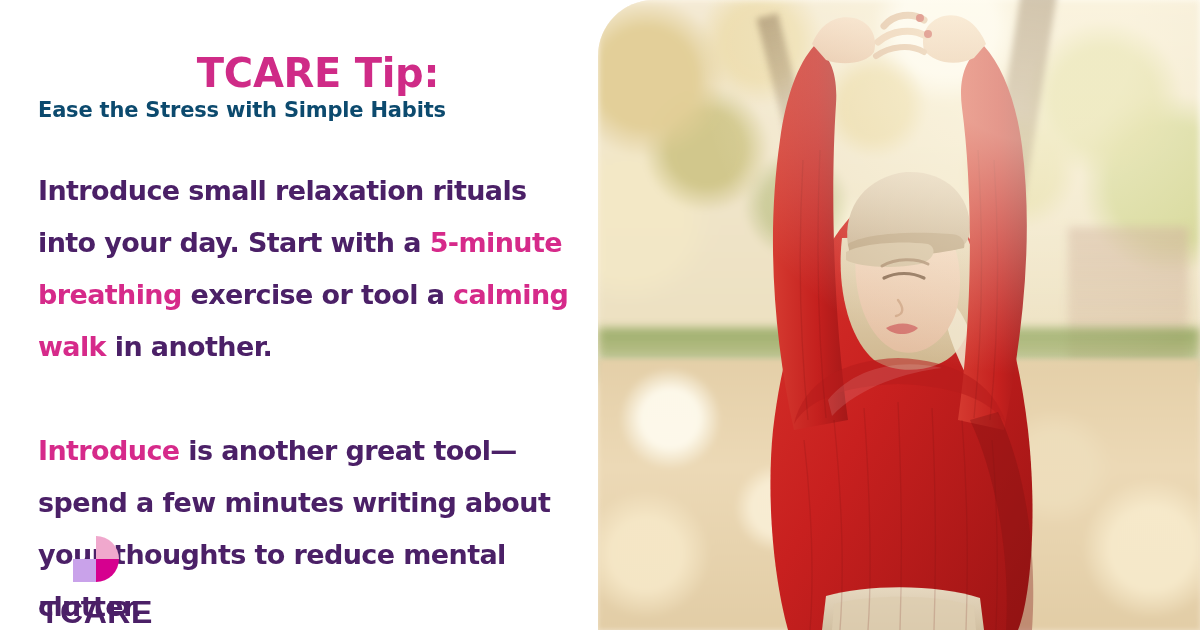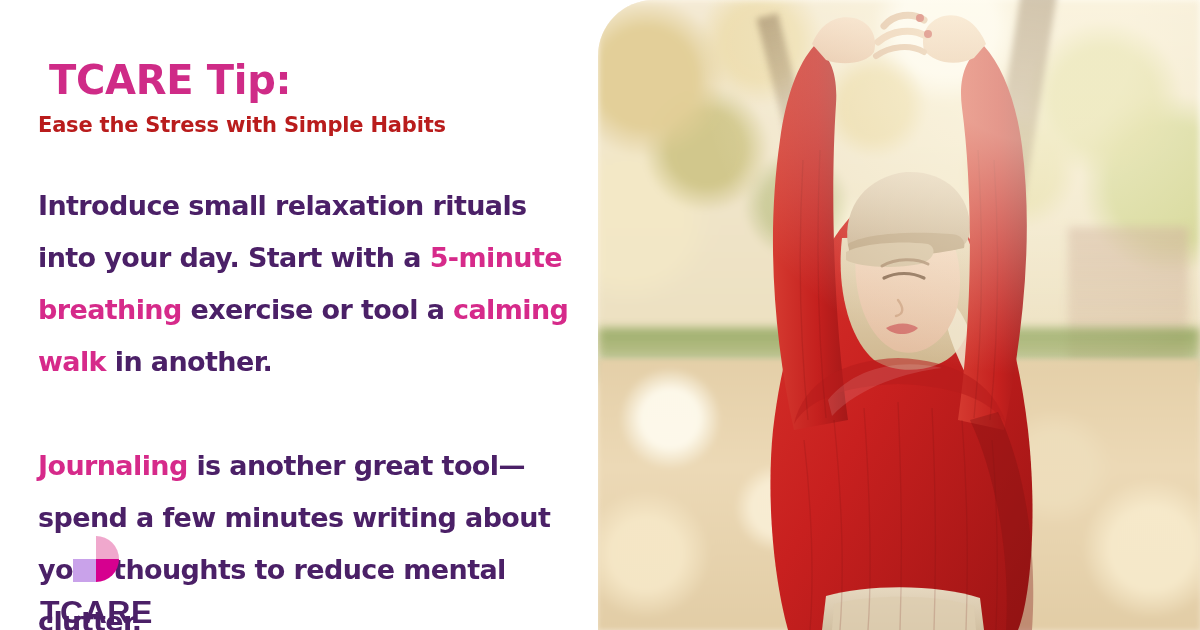--- a/index.html
+++ b/index.html
@@ -30,32 +30,33 @@
     padding: 48px 0 0 38px;
   }
 
   .tip-title {
     font-family: "DejaVu Sans", sans-serif;
     font-size: 40px;
     font-weight: 700;
     line-height: 1.05;
     letter-spacing: -0.3px;
     color: #cf2b87;
-    margin: 11px;
+    margin: 4px;
     white-space: nowrap;
+    text-align: center;
   }
 
   .tip-subtitle {
     font-family: "DejaVu Sans", sans-serif;
     font-size: 21px;
     font-weight: 700;
     line-height: 1.2;
     letter-spacing: -0.2px;
-    color: #b91c1c;
-    margin: 12px 0 0 0;
+    color: #0c4a6e;
+    margin: 4px 0 0 0;
     white-space: nowrap;
   }
 
   .body-block {
     margin-top: 42px;
   }
 
   .body-para {
     font-family: "DejaVu Sans", sans-serif;
     font-size: 27px;
@@ -211,21 +212,21 @@
 
     <h2 class="tip-subtitle">Ease the Stress with Simple Habits</h2>
 
     <div class="body-block">
 
       <p class="body-para">
         <span>Introduce small relaxation rituals into your day. Start with a </span><span class="hl">5-minute breathing</span><span> exercise or tool a </span><span class="hl">calming walk</span><span> in another.</span>
       </p>
 
       <p class="body-para">
-        <span class="hl">Journaling</span><span> is another great tool—spend a few minutes writing about your thoughts to reduce mental clutter.</span>
+        <span class="hl">Introduce</span><span> is another great tool—spend a few minutes writing about your thoughts to reduce mental clutter.</span>
       </p>
 
     </div>
   </div>
 
   <div class="logo">
     <div class="logo-mark">
       <svg viewBox="0 0 46 46" width="46" height="46" aria-hidden="true">
 
         <path d="M23 23 L23 46 A23 23 0 0 1 0 23 Z" fill="#c9a2ea"></path>

